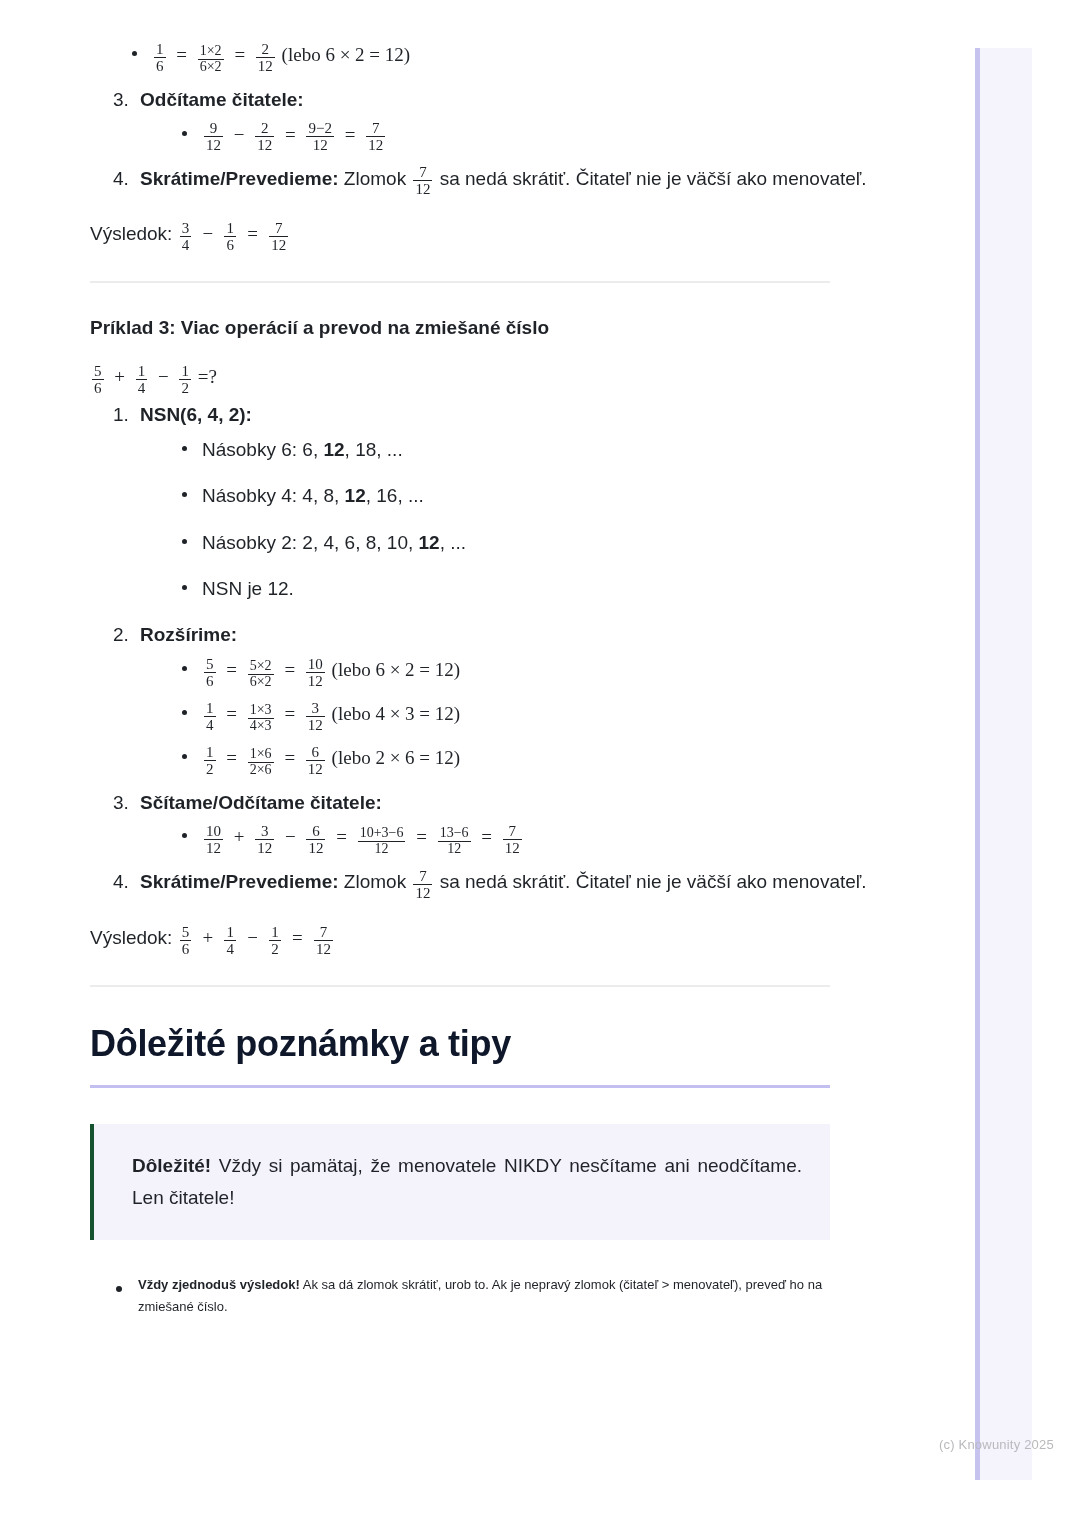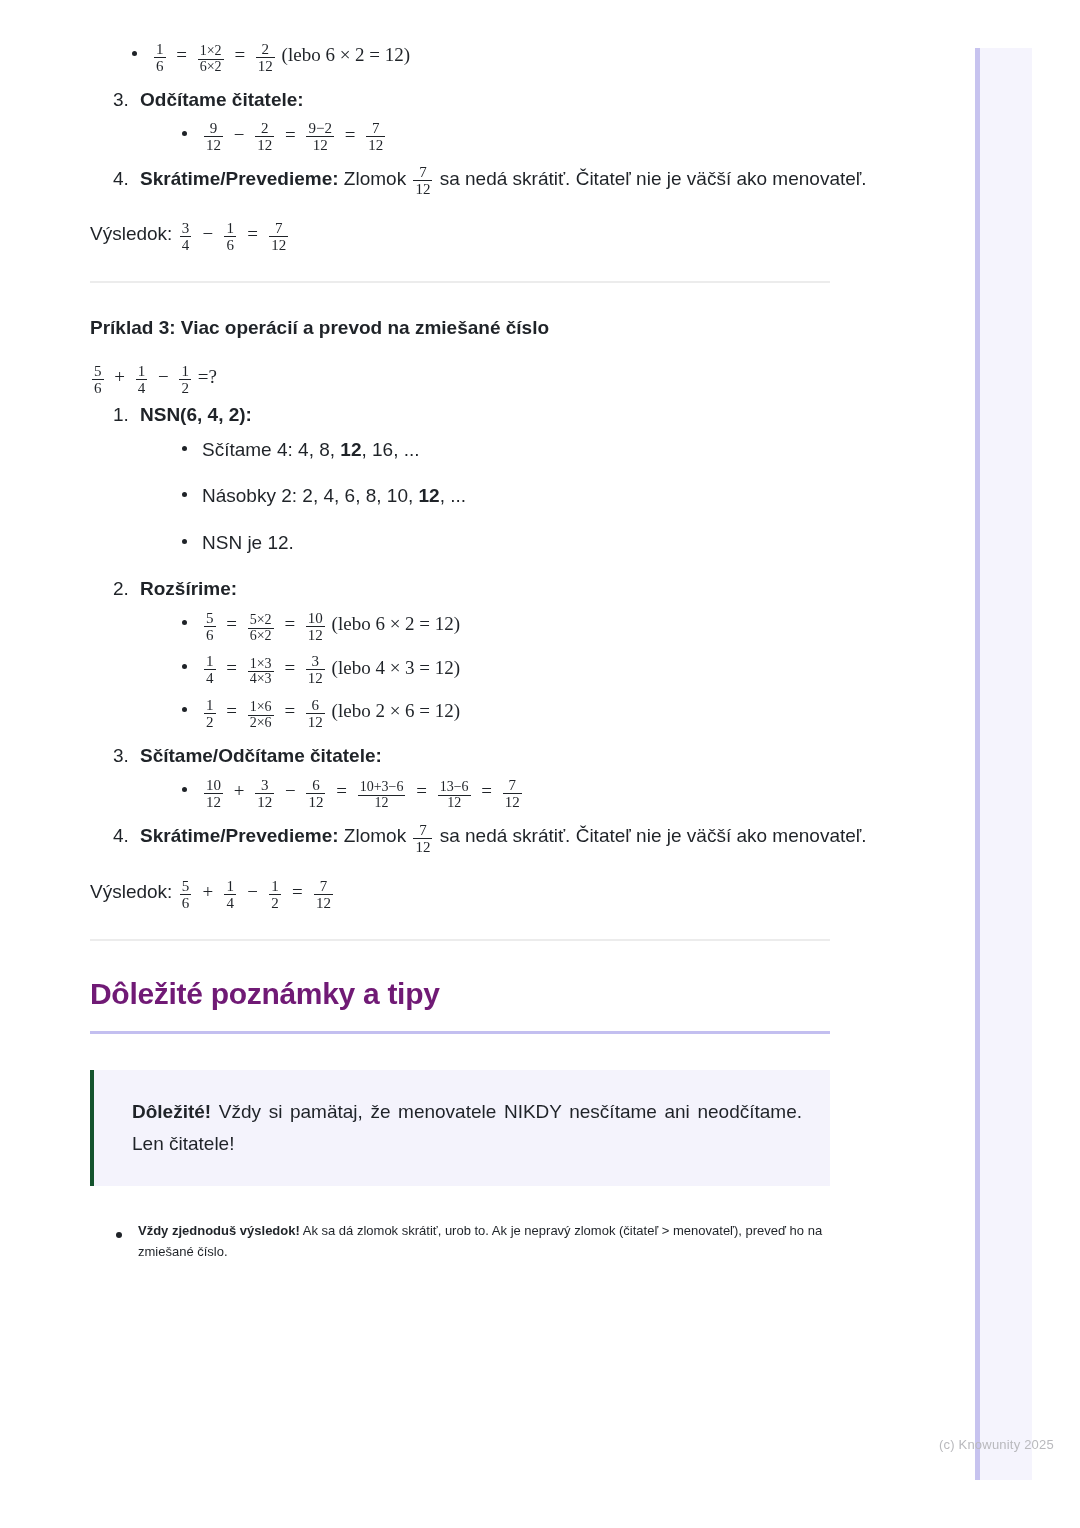--- a/index.html
+++ b/index.html
@@ -100,24 +100,24 @@
 
   
   .hr {
     width: 740px; height: 0;
     border-top: 2px solid #ececec;
     margin: 28px 0 30px 0;
   }
 
   
   h1.section-title {
-    font-size: 30px;
+    font-size: 36px;
     font-weight: 700;
     letter-spacing: -0.3px;
-    color: #701a75;
+    color: #0f172a;
     margin: 36px 0 0 0;
   }
   .title-rule {
     width: 740px; height: 0;
     border-top: 3px solid #c3bff0;
     margin: 20px 0 0 0;
   }
 
   
   .callout {
@@ -236,21 +236,24 @@
       <span class="frac"><span class="num">1</span><span class="den">2</span></span>
       <span class="opn">=?</span>
     </span>
   </p>
 
   <ol class="steps">
     <li>
       <span class="b">NSN(6, 4, 2):</span>
       <ul class="bullets">
         <li>
-          <span>Sčítame 4: 4, 8, </span><span class="b">12</span><span>, 16, ...</span>
+          <span>Násobky 6: 6, </span><span class="b">12</span><span>, 18, ...</span>
+        </li>
+        <li>
+          <span>Násobky 4: 4, 8, </span><span class="b">12</span><span>, 16, ...</span>
         </li>
         <li>
           <span>Násobky 2: 2, 4, 6, 8, 10, </span><span class="b">12</span><span>, ...</span>
         </li>
         <li>
           <span>NSN je 12.</span><span class="b"></span><span></span>
         </li>
       </ul>
     </li>
 

